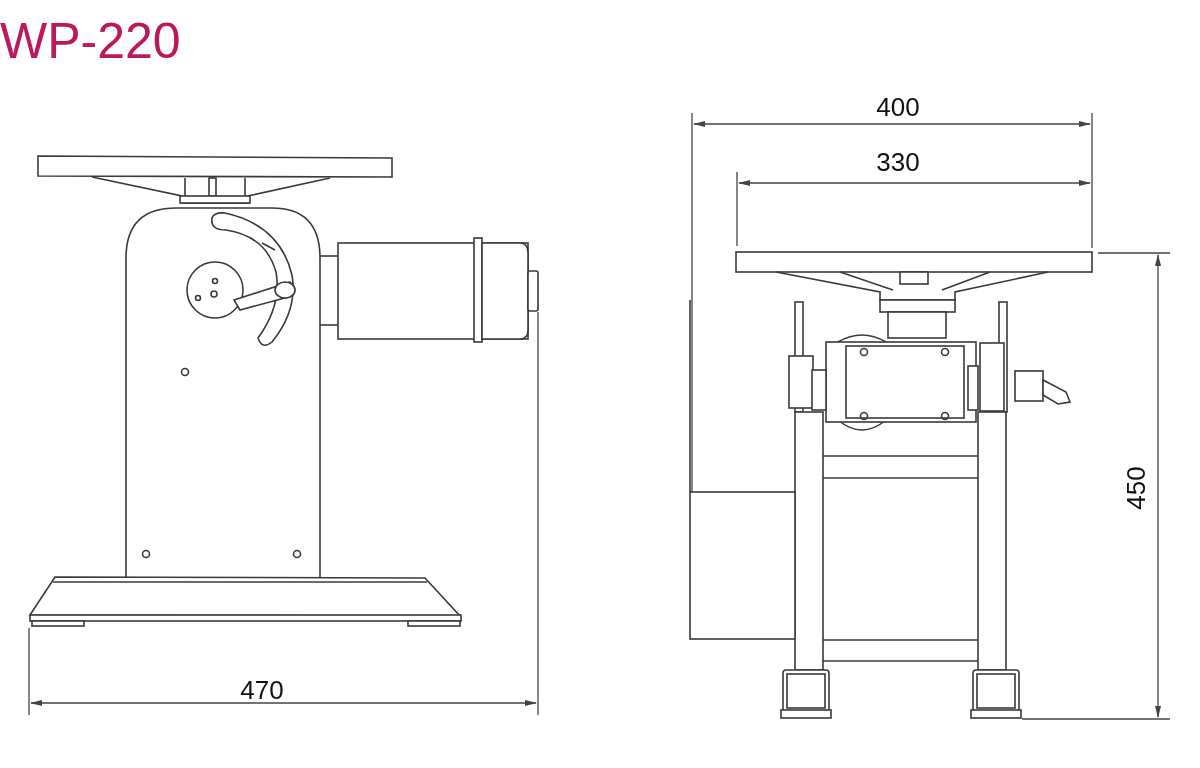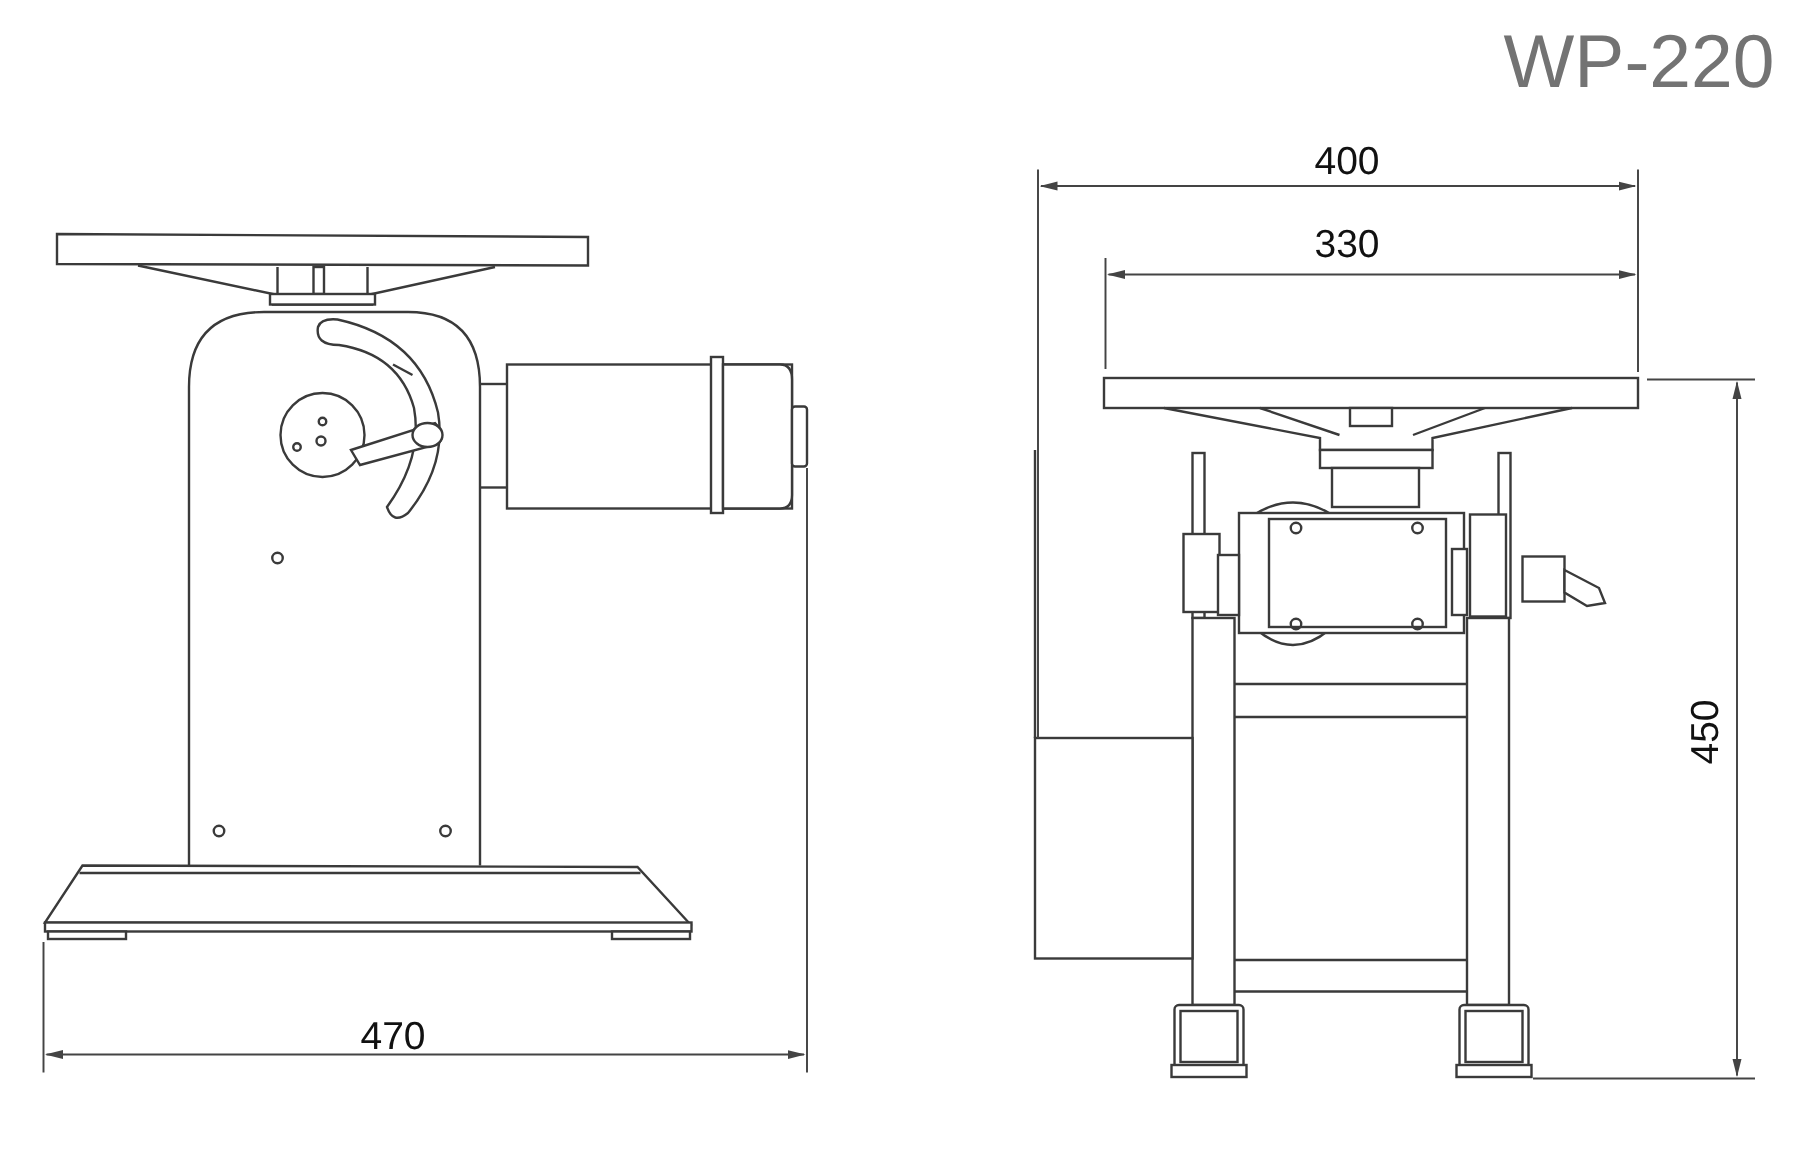--- a/index.html
+++ b/index.html
@@ -1,17 +1,17 @@
 <!DOCTYPE html>
 <html><head>
 <meta charset="utf-8">
 <style>
   html, body { margin: 0; padding: 0; background: #ffffff; }
   body { width: 1200px; height: 768px; position: relative; overflow: hidden; font-family: "Liberation Sans", sans-serif; }
-  .title { position: absolute; left: 0; width: 1183px; top: 12px; text-align: right; font-size: 50px; color: #737373; letter-spacing: 0px; }
+  .title { position: absolute; left: 0; width: 1183px; top: 12px; text-align: left; font-size: 50px; color: #be185d; letter-spacing: 0px; }
   svg { position: absolute; left: 0; top: 0; }
   .ln { stroke: #3a3a3a; stroke-width: 1.6; fill: none; }
   .lf { stroke: #3a3a3a; stroke-width: 1.6; fill: #ffffff; }
   .dim { stroke: #444; stroke-width: 1.3; fill: none; }
   .dimtxt { font-family: "Liberation Sans", sans-serif; font-size: 26px; fill: #111; }
 </style>
 </head>
 <body>
 
 <div class="title">WP-220</div>

